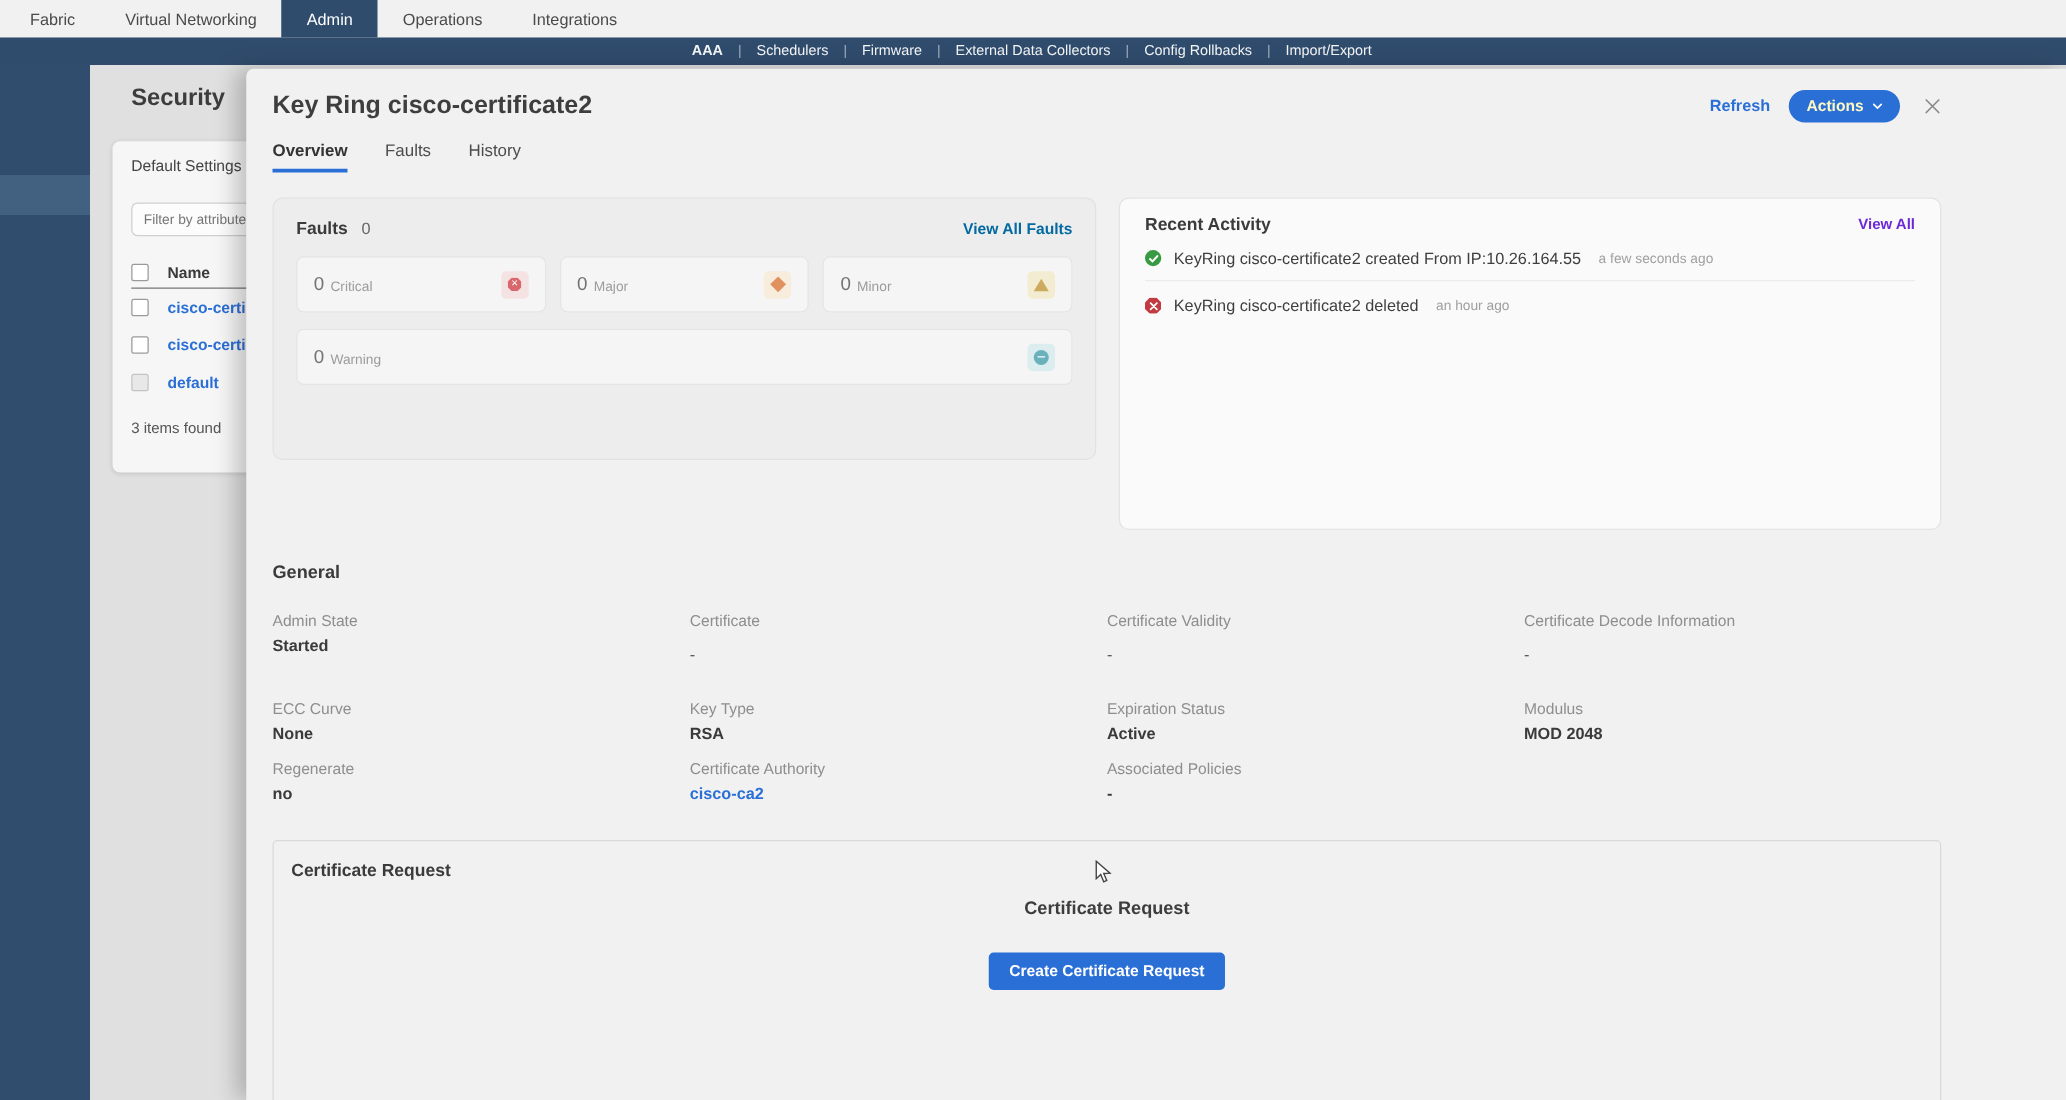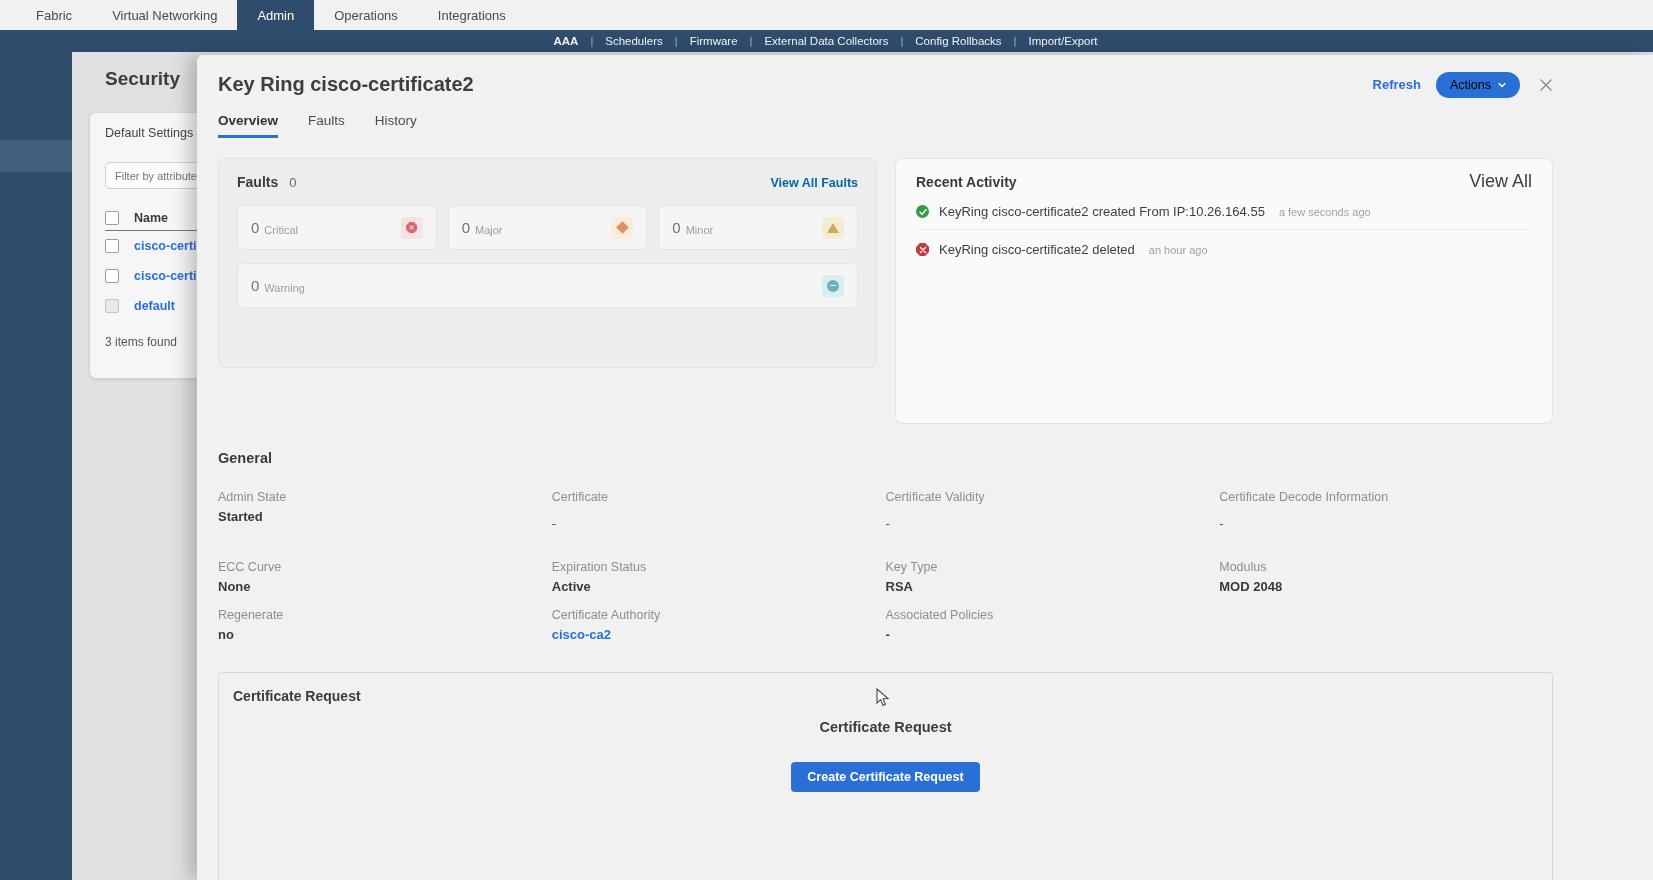--- a/index.html
+++ b/index.html
@@ -8,21 +8,21 @@
     font-family:"Liberation Sans", sans-serif;
     background:#dcdcdc;
     position:relative;
     color:#3c3c3c;
   }
 
   
   .top-nav {
     position:absolute; top:0; left:0; right:0; height:30px;
     background:#f1f1f1; display:flex; align-items:stretch;
-    font-size:13px; color:#4a4a4a; padding-left:16px;
+    font-size:13px; color:#4a4a4a; padding-left:4px;
   }
   .top-nav .tab {
     display:flex; align-items:center; padding:0 20px; cursor:pointer;
   }
   .top-nav .tab.active { background:#304c6d; color:#fff; }
 
   
   .sub-nav {
     position:absolute; top:30px; left:0; right:0; height:22px;
     background:#304c6d; color:#fff; display:flex; align-items:center;
@@ -85,22 +85,22 @@
     padding:0 100px 0 21px;
   }
   .panel-header {
     display:flex; align-items:center; justify-content:space-between;
     padding-top:13px; height:46px;
   }
   .panel-title { font-size:20px; font-weight:700; color:#3e3e3e; }
   .header-actions { display:flex; align-items:center; gap:15px; }
   .link-blue { color:#2a6fd6; font-weight:700; font-size:13px; cursor:pointer; text-decoration:none; }
   .actions-btn {
-    background:#2a6fd6; color:#000000; border:none; border-radius:14px;
-    font-size:12.5px; font-weight:400; padding:6px 14px;
+    background:#2a6fd6; color:#fef9c3; border:none; border-radius:14px;
+    font-size:12.5px; font-weight:700; padding:6px 14px;
     display:flex; align-items:center; gap:7px; cursor:pointer;
     font-family:"Liberation Sans", sans-serif;
   }
   .chev { width:8px; height:8px; display:inline-block; }
   .close-x { color:#8a8a8a; cursor:pointer; display:flex; margin-left:4px; }
 
   .panel-tabs { display:flex; gap:30px; margin-top:12px; font-size:13.5px; color:#4c4c4c; }
   .panel-tabs .ptab { padding-bottom:7px; border-bottom:3px solid transparent; cursor:pointer; }
   .panel-tabs .ptab.active { font-weight:700; color:#333; border-bottom-color:#2a6fd6; }
 
@@ -142,21 +142,21 @@
   .circ-minus { width:12px; height:12px; border-radius:50%; background:#49a4b0;
     display:flex; align-items:center; justify-content:center; }
   .circ-minus i { display:block; width:6px; height:1.5px; background:#fff; }
 
   .activity-card {
     flex:1; height:266px; background:#fafafa;
     border:1px solid #e3e3e3; border-radius:8px; padding:12px 20px;
   }
   .activity-head { display:flex; align-items:center; justify-content:space-between; }
   .activity-title { font-size:14px; font-weight:700; color:#3b3b3b; }
-  .view-all { font-size:18px; font-weight:400; color:#404040; cursor:pointer; }
+  .view-all { font-size:12px; font-weight:700; color:#6d28d9; cursor:pointer; }
   .activity-item { display:flex; align-items:center; gap:10px; padding:12px 0 10px; }
   .activity-item + .activity-item { border-top:1px solid #ececec; }
   .status-dot { width:13px; height:13px; border-radius:50%; flex:none;
     display:flex; align-items:center; justify-content:center; color:#fff; }
   .status-dot.success { background:#3a9a43; }
   .status-dot.error { background:#c23b43; border-radius:0;
     clip-path:polygon(30% 0,70% 0,100% 30%,100% 70%,70% 100%,30% 100%,0 70%,0 30%); }
   .activity-text { font-size:13px; color:#3e3e3e; }
   .activity-time { font-size:11px; color:#a0a0a0; margin-left:4px; }
 
@@ -359,26 +359,26 @@
       </div>
       <div class="gen-cell r1">
         <div class="gen-label">Certificate Decode Information</div>
         <div class="gen-value dash">-</div>
       </div>
       <div class="gen-cell r2">
         <div class="gen-label">ECC Curve</div>
         <div class="gen-value">None</div>
       </div>
       <div class="gen-cell r2">
+        <div class="gen-label">Key Type</div>
+        <div class="gen-value">RSA</div>
+      </div>
+      <div class="gen-cell r2">
         <div class="gen-label">Expiration Status</div>
         <div class="gen-value">Active</div>
-      </div>
-      <div class="gen-cell r2">
-        <div class="gen-label">Key Type</div>
-        <div class="gen-value">RSA</div>
       </div>
       <div class="gen-cell r2">
         <div class="gen-label">Modulus</div>
         <div class="gen-value">MOD 2048</div>
       </div>
       <div class="gen-cell">
         <div class="gen-label">Regenerate</div>
         <div class="gen-value">no</div>
       </div>
       <div class="gen-cell">

